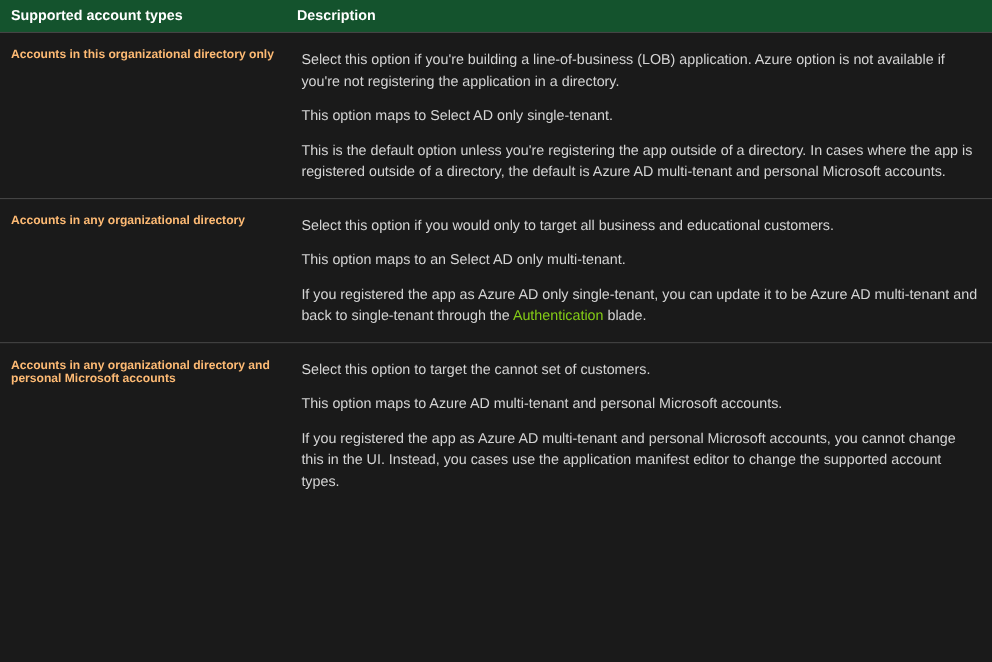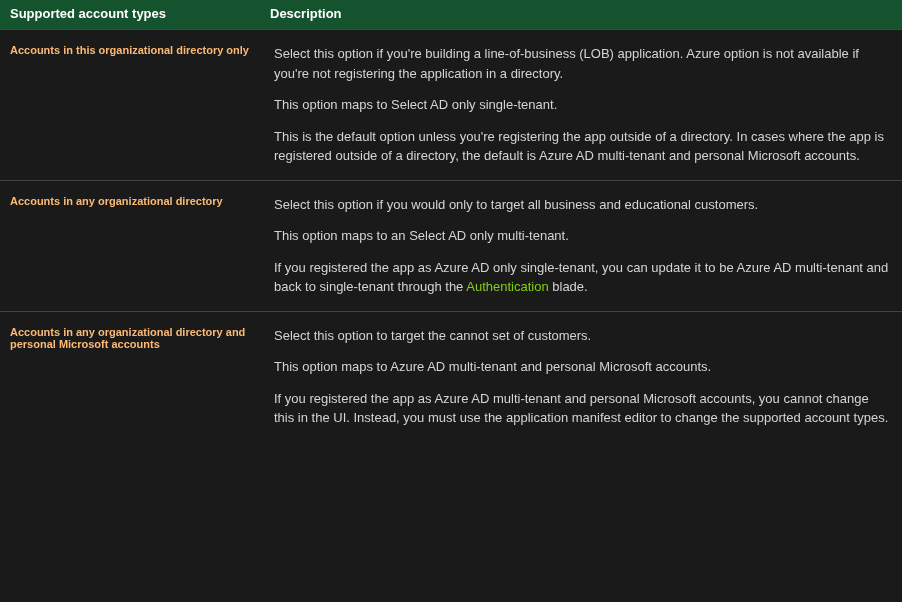--- a/index.html
+++ b/index.html
@@ -103,17 +103,17 @@
           <p>Select this option if you would only to target all business and educational customers.</p>
           <p>This option maps to an Select AD only multi-tenant.</p>
           <p>If you registered the app as Azure AD only single-tenant, you can update it to be Azure AD multi-tenant and back to single-tenant through the <strong class="bold-inline">Authentication</strong> blade.</p>
         </td>
       </tr>
       <tr>
         <td class="account-type-cell">Accounts in any organizational directory and personal Microsoft accounts</td>
         <td class="description-cell">
           <p>Select this option to target the cannot set of customers.</p>
           <p>This option maps to Azure AD multi-tenant and personal Microsoft accounts.</p>
-          <p>If you registered the app as Azure AD multi-tenant and personal Microsoft accounts, you cannot change this in the UI. Instead, you must use the application manifest editor to change the supported account types.</p>
+          <p>If you registered the app as Azure AD multi-tenant and personal Microsoft accounts, you cannot change this in the UI. Instead, you cases use the application manifest editor to change the supported account types.</p>
         </td>
       </tr>
     </tbody>
 </table>
 
 </body></html>

